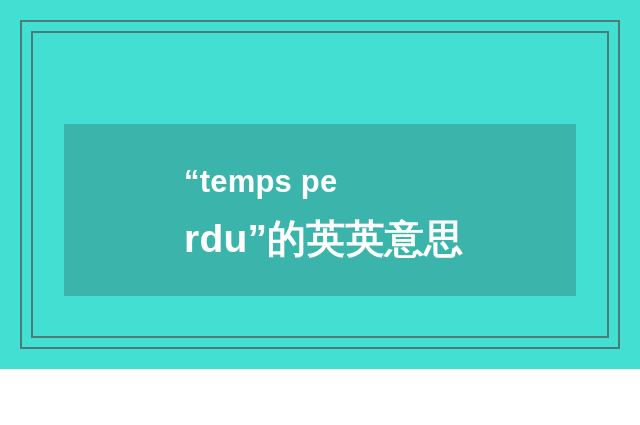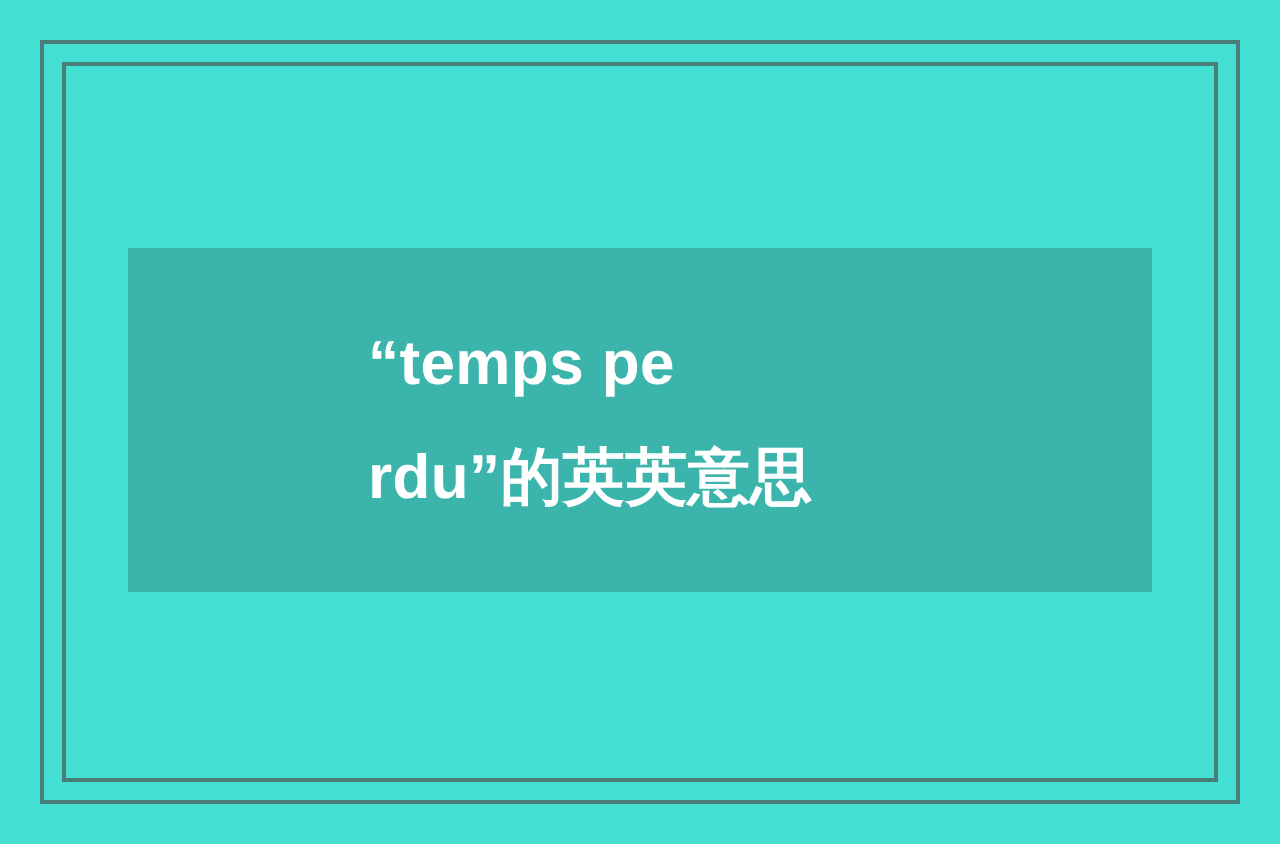--- a/index.html
+++ b/index.html
@@ -10,21 +10,21 @@
     width: 640px;
     height: 425px;
     overflow: hidden;
     font-family: "Liberation Sans", "DejaVu Sans", sans-serif;
   }
 
   
   .card {
     position: relative;
     width: 640px;
-    height: 422px;
+    height: 369px;
     background: #42dfd2;
     box-sizing: border-box;
   }
 
   
   .frame-outer {
     position: absolute;
     left: 20px;
     top: 20px;
     right: 20px;
@@ -63,21 +63,21 @@
   .title-line {
     color: #ffffff;
     font-weight: bold;
     font-size: 31px;
     line-height: 57px;
     letter-spacing: 0.2px;
     white-space: pre;
     text-align: left;
   }
   .title-line.line-2 {
-    font-size: 31px;
+    font-size: 39px;
   }
 </style>
 </head>
 <body>
 
 <div class="card">
 
   <div class="frame-outer"></div>
   <div class="frame-inner"></div>
 

